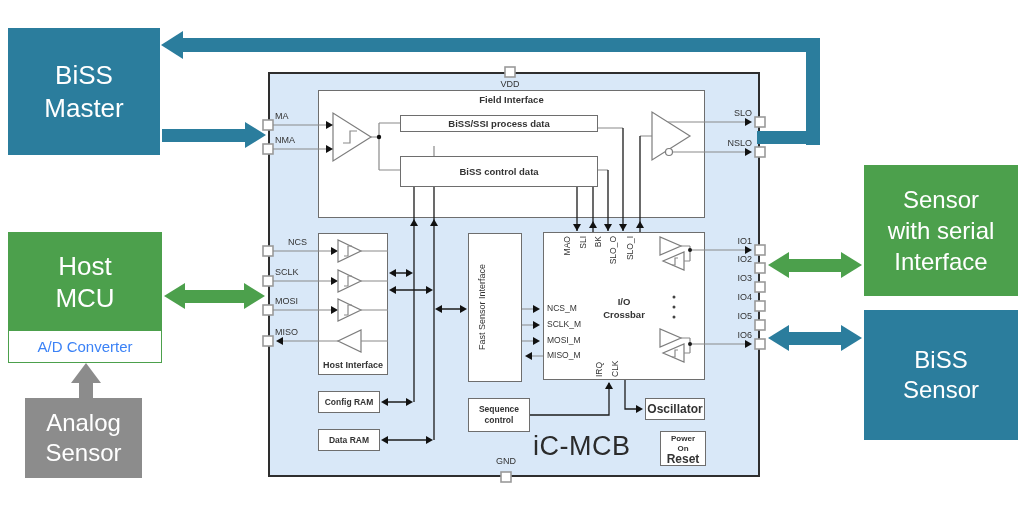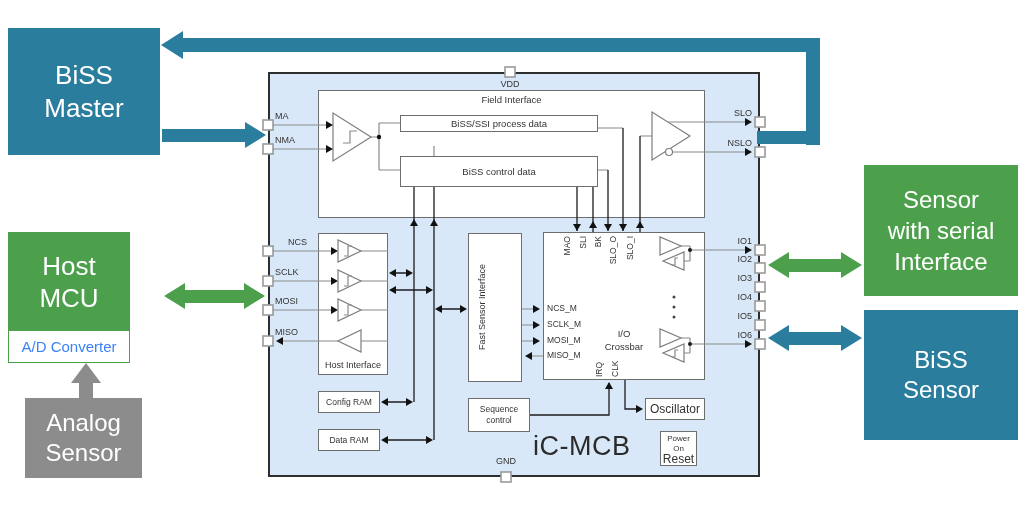--- a/index.html
+++ b/index.html
@@ -10,21 +10,21 @@
   
   .extbox{display:flex;flex-direction:column;align-items:center;justify-content:center;
     color:#fff;text-align:center;line-height:1.25;}
   .teal-bg{background:#2B7D9D;}
   .green-bg{background:#4CA04C;}
   .gray-bg{background:#8C8C8C;}
   .extline{display:block;}
   
   .chip{background:#D9E8F8;border:2px solid #2E2E2E;}
   .ibox{background:#fff;border:1px solid #6E6E6E;display:flex;flex-direction:column;
-    align-items:center;justify-content:center;color:#333;text-align:center;}
+    align-items:center;justify-content:center;color:#333;text-align:center;font-weight:bold;}
   .lbl{font-size:9px;color:#333;line-height:10px;white-space:nowrap;}
   .rot{transform:rotate(-90deg);transform-origin:0 100%;}
   .sig-top{width:34px;height:10px;font-size:8.5px;text-align:right;top:260px;}
   .sig-bot{width:28px;height:10px;font-size:8.5px;text-align:left;top:367px;}
   .chipname{font-size:27px;color:#2B2B2B;letter-spacing:0.5px;line-height:30px;white-space:nowrap;}
   .pinlbl-l{width:34px;text-align:left;}
   .pinlbl-r{width:34px;text-align:right;}
   svg{display:block;}
   .wg{stroke:#8a8a8a;stroke-width:1.2;fill:none;}
   .wd{stroke:#1c1c1c;stroke-width:1.3;fill:none;}
@@ -51,37 +51,37 @@
   <div class="abs ibox" style="left:400px;top:156px;width:198px;height:31px;">
     <span class="lbl" style="font-size:9.5px;">BiSS control data</span>
   </div>
   <div class="abs ibox" style="left:318px;top:233px;width:70px;height:142px;justify-content:flex-end;">
     <span class="lbl" style="margin-bottom:4px;">Host Interface</span>
   </div>
   <div class="abs ibox" style="left:468px;top:233px;width:54px;height:149px;"></div>
   <span class="abs lbl rot" style="left:489px;top:365px;width:140px;height:12px;text-align:center;">Fast Sensor Interface</span>
 
   <div class="abs ibox" style="left:543px;top:232px;width:162px;height:148px;justify-content:flex-start;">
-    <span class="lbl" style="margin-top:94px;font-size:9.5px;line-height:13px;text-align:center;">I/O</span>
+    <span class="lbl" style="margin-top:62px;font-size:9.5px;line-height:13px;text-align:center;">I/O</span>
     <span class="lbl" style="font-size:9.5px;line-height:13px;">Crossbar</span>
   </div>
   <div class="abs ibox" style="left:318px;top:391px;width:62px;height:22px;">
     <span class="lbl" style="font-size:8.5px;">Config RAM</span>
   </div>
   <div class="abs ibox" style="left:318px;top:429px;width:62px;height:22px;justify-content:center;">
     <span class="lbl" style="font-size:8.5px;">Data RAM</span>
   </div>
   <div class="abs ibox" style="left:468px;top:398px;width:62px;height:34px;">
     <span class="lbl" style="font-size:8.5px;line-height:11px;">Sequence</span>
     <span class="lbl" style="font-size:8.5px;line-height:11px;">control</span>
   </div>
   <div class="abs ibox" style="left:645px;top:398px;width:60px;height:22px;">
     <span class="lbl" style="font-size:12px;">Oscillator</span>
   </div>
-  <div class="abs ibox" style="left:660px;top:431px;width:37px;height:35px;">
+  <div class="abs ibox" style="left:660px;top:431px;width:46px;height:35px;">
     <span class="lbl" style="font-size:8px;line-height:10px;">Power</span>
     <span class="lbl" style="font-size:8px;line-height:10px;">On</span>
     <span class="lbl" style="font-size:12px;line-height:10px;">Reset</span>
   </div>
 
   <span class="abs chipname" style="left:533px;top:431px;">iC-MCB</span>
 
   <span class="abs lbl" style="left:495px;top:79px;width:30px;text-align:center;">VDD</span>
   <span class="abs lbl" style="left:491px;top:456px;width:30px;text-align:center;">GND</span>
 
@@ -113,21 +113,21 @@
   <span class="abs lbl" style="left:547px;top:350px;width:40px;font-size:8.5px;">MISO_M</span>
 
   <span class="abs lbl rot sig-bot" style="left:604px;">IRQ</span>
   <span class="abs lbl rot sig-bot" style="left:620px;">CLK</span>
 
   <div class="abs extbox teal-bg" style="left:8px;top:28px;width:152px;height:127px;font-size:26px;">
     <span class="extline">BiSS</span>
     <span class="extline">Master</span>
   </div>
 
-  <div class="abs" style="left:8px;top:232px;width:122px;height:131px;background:#fff;border:1px solid #4CA04C;">
+  <div class="abs" style="left:8px;top:232px;width:154px;height:131px;background:#fff;border:1px solid #4CA04C;">
     <div class="extbox green-bg" style="width:100%;height:98px;font-size:26px;">
       <span class="extline">Host</span>
       <span class="extline">MCU</span>
     </div>
     <div style="width:100%;height:31px;display:flex;align-items:center;justify-content:center;font-size:15px;color:#3b82f6;">
       <span>A/D Converter</span>
     </div>
   </div>
 
   <div class="abs extbox gray-bg" style="left:25px;top:398px;width:117px;height:80px;font-size:24px;">

